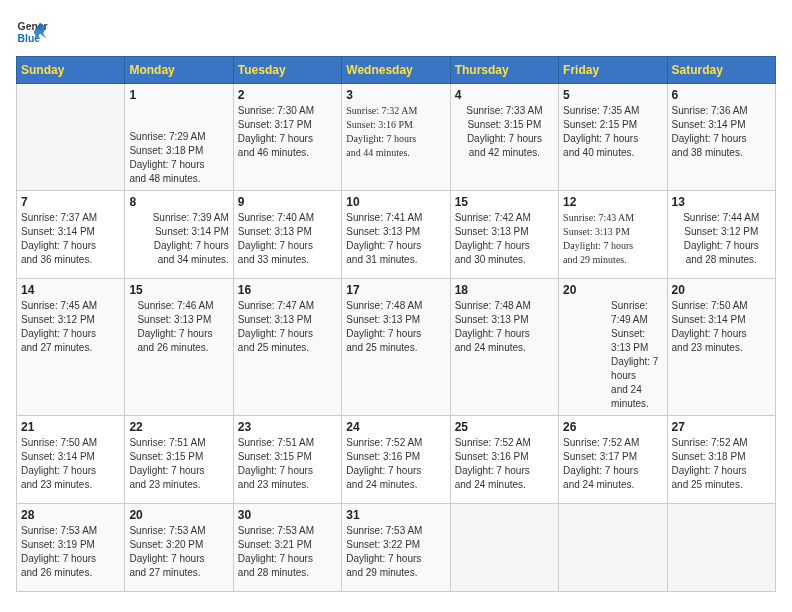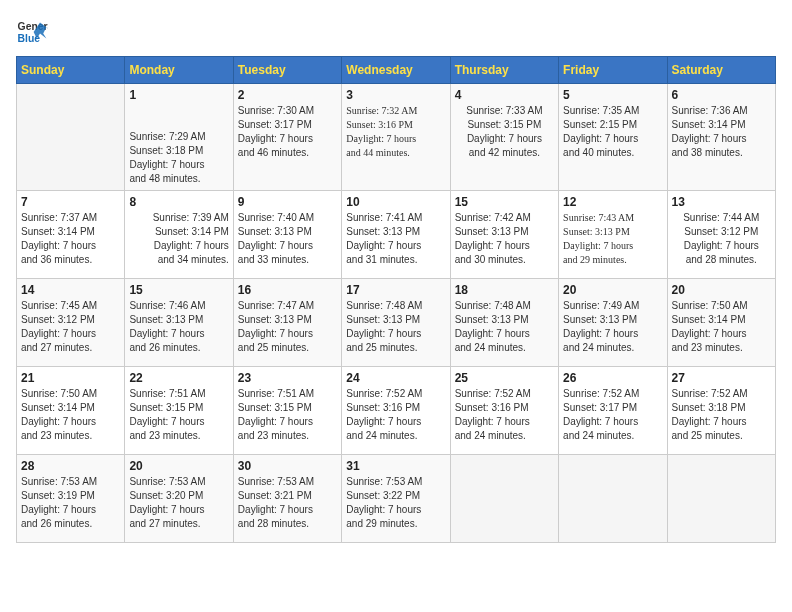--- a/index.html
+++ b/index.html
@@ -205,21 +205,21 @@
       <tr>
         <td>
           <div class="cell-day">14</div>
           <div class="cell-info" style="white-space: pre-line;">Sunrise: 7:45 AM
 Sunset: 3:12 PM
 Daylight: 7 hours
 and 27 minutes.</div>
         </td>
         <td>
           <div class="cell-day">15</div>
-          <div class="cell-info" style="white-space: pre-line;">Sunrise: 7:46 AM
+          <div class="cell-info" style="white-space: pre-line; margin-left: 8px;">Sunrise: 7:46 AM
 Sunset: 3:13 PM
 Daylight: 7 hours
 and 26 minutes.</div>
         </td>
         <td>
           <div class="cell-day">16</div>
           <div class="cell-info" style="white-space: pre-line;">Sunrise: 7:47 AM
 Sunset: 3:13 PM
 Daylight: 7 hours
 and 25 minutes.</div>
@@ -233,21 +233,21 @@
         </td>
         <td>
           <div class="cell-day">18</div>
           <div class="cell-info" style="white-space: pre-line;">Sunrise: 7:48 AM
 Sunset: 3:13 PM
 Daylight: 7 hours
 and 24 minutes.</div>
         </td>
         <td>
           <div class="cell-day">20</div>
-          <div class="cell-info" style="white-space: pre-line;">Sunrise: 7:49 AM
+          <div class="cell-info" style="white-space: pre-line; margin-left: 48px;">Sunrise: 7:49 AM
 Sunset: 3:13 PM
 Daylight: 7 hours
 and 24 minutes.</div>
         </td>
         <td>
           <div class="cell-day">20</div>
           <div class="cell-info" style="white-space: pre-line;">Sunrise: 7:50 AM
 Sunset: 3:14 PM
 Daylight: 7 hours
 and 23 minutes.</div>

